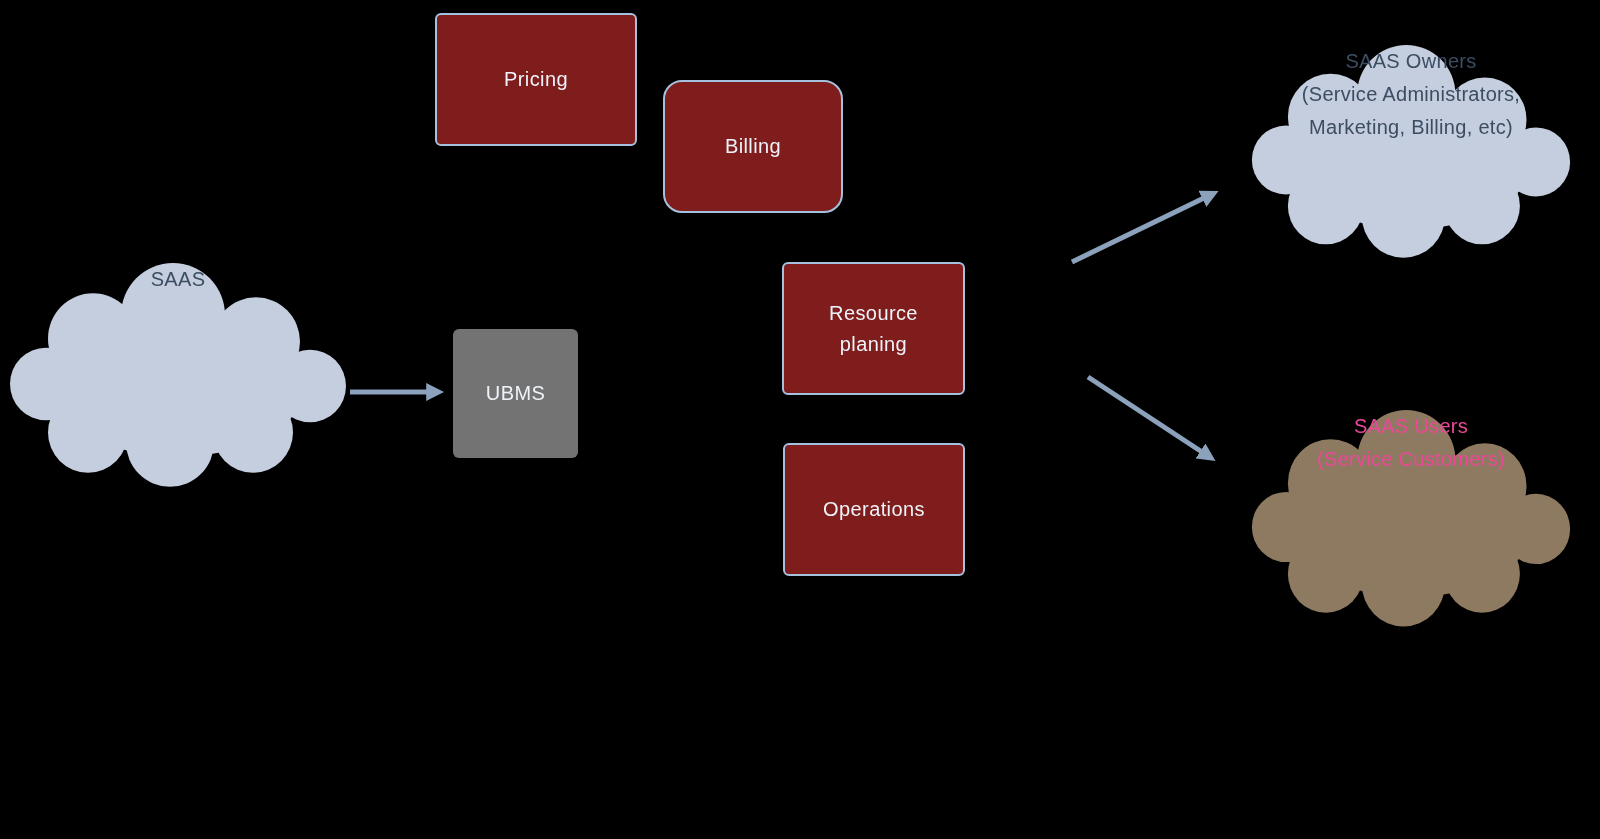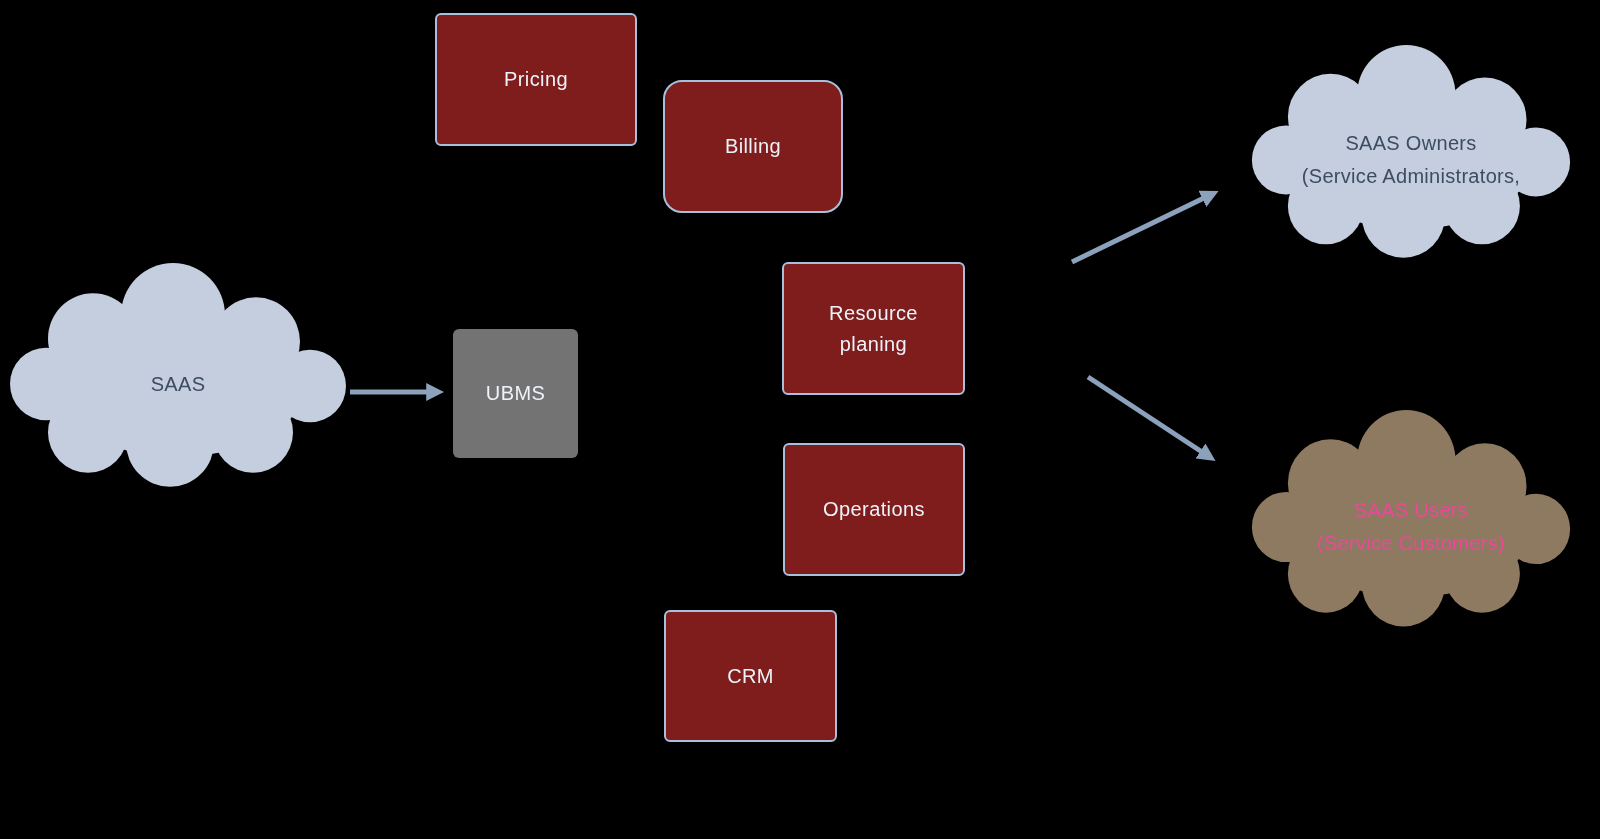--- a/index.html
+++ b/index.html
@@ -49,21 +49,21 @@
     position: absolute;
     left: 0; top: 0;
     width: 100%; height: 100%;
   }
   .cloud .cloud-label {
     position: absolute;
     left: 0; top: 0; right: 0; bottom: 0;
     display: flex;
     flex-direction: column;
     align-items: center;
-    justify-content: center;
+    justify-content: flex-start;
     text-align: center;
     font-size: 20px;
     line-height: 33px;
     letter-spacing: 0.3px;
   }
   .cloud.light .cloud-label { color: #3c4d62; }
   .cloud.brown .cloud-label { color: #ec4899; }
 
   
   #box-pricing    { left: 435px; top: 13px;  width: 202px; height: 133px; }
@@ -124,23 +124,20 @@
   </div>
 
   <div id="box-operations" class="box">
     <span class="lbl">Operations</span>
   </div>
 
   <div id="box-resource" class="box">
     <span class="lbl">Resource planing</span>
   </div>
 
-  <div id="box-crm" class="box">
-    <span class="lbl">CRM</span>
-  </div>
 
 
   <div id="box-ubms" class="box plain">
     <span class="lbl">UBMS</span>
   </div>
 
   <div id="cloud-owners" class="cloud light">
     <svg class="shape" viewBox="0 0 340 240" preserveAspectRatio="none" xmlns="http://www.w3.org/2000/svg">
       <g fill="#c5cedf">
         <ellipse cx="170" cy="120" rx="128" ry="72"></ellipse>
@@ -150,20 +147,21 @@
         <circle cx="38" cy="120" r="36"></circle>
         <circle cx="302" cy="122" r="36"></circle>
         <circle cx="80" cy="168" r="40"></circle>
         <circle cx="162" cy="178" r="44"></circle>
         <circle cx="245" cy="168" r="40"></circle>
       </g>
     </svg>
     <div class="cloud-label">
       <span>SAAS Owners</span>
       <span>(Service Administrators,</span>
+      <span>Marketing, Billing, etc)</span>
     </div>
   </div>
 
   <div id="cloud-users" class="cloud brown">
     <svg class="shape" viewBox="0 0 340 240" preserveAspectRatio="none" xmlns="http://www.w3.org/2000/svg">
       <g fill="#8d7a60">
         <ellipse cx="170" cy="120" rx="128" ry="72"></ellipse>
         <circle cx="85" cy="75" r="45"></circle>
         <circle cx="165" cy="52" r="52"></circle>
         <circle cx="248" cy="78" r="44"></circle>

